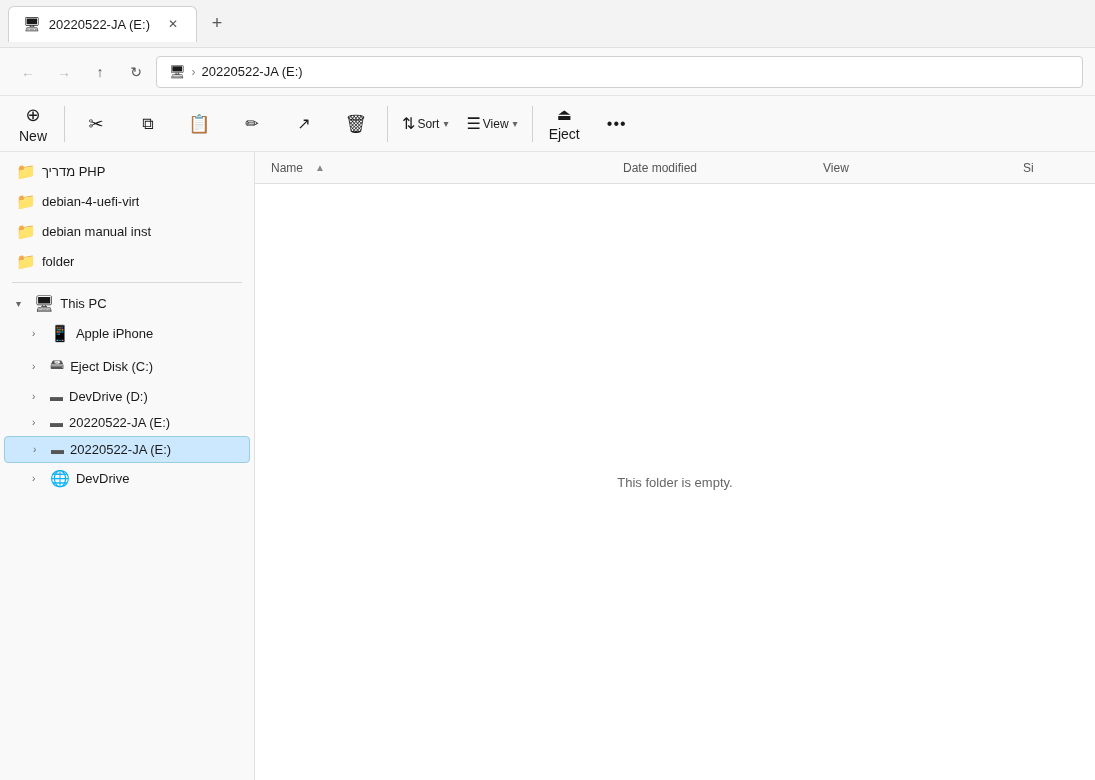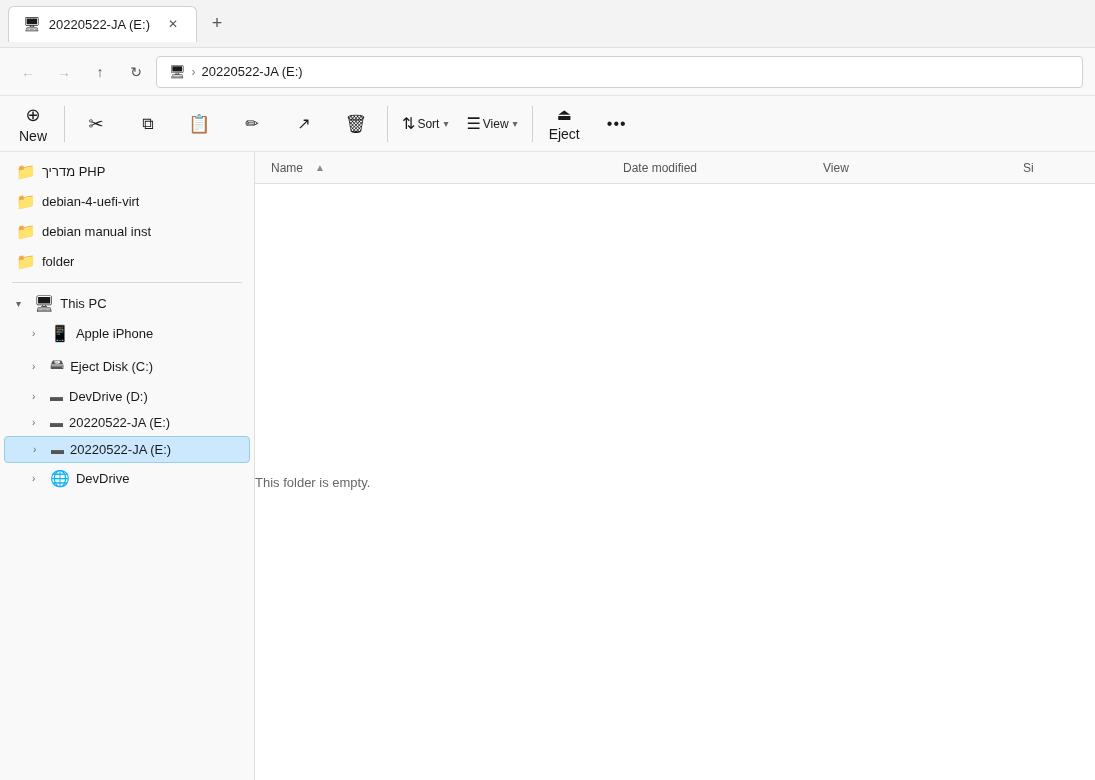--- a/index.html
+++ b/index.html
@@ -209,21 +209,21 @@
     }
     .col-date { flex: 0 0 200px; }
     .col-type { flex: 0 0 200px; }
     .col-size { flex: 1; }
     .sort-arrow { font-size: 10px; color: #888; }
 
     .empty-message {
       flex: 1;
       display: flex;
       align-items: center;
-      justify-content: flex-start;
+      justify-content: center;
       color: #666;
       font-size: 13px;
     }
   </style>
 </head>
 <body>
 
 <div class="title-bar">
   <div class="tab-item">
     <span class="tab-icon">🖥</span>

